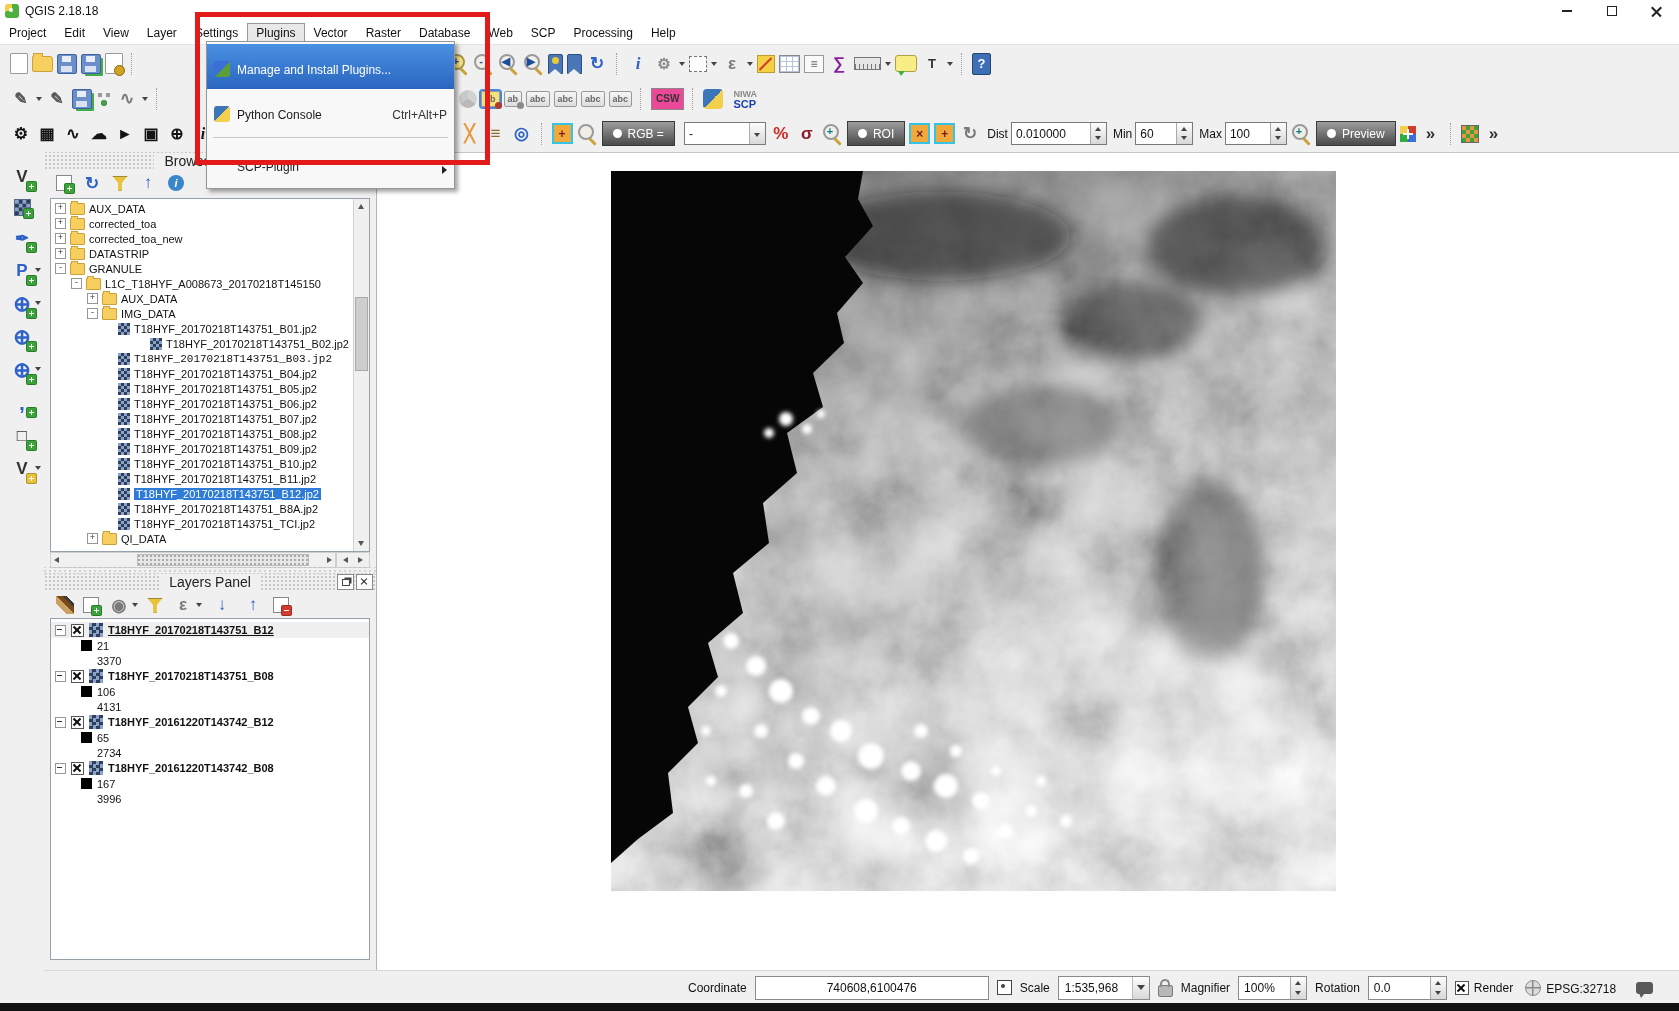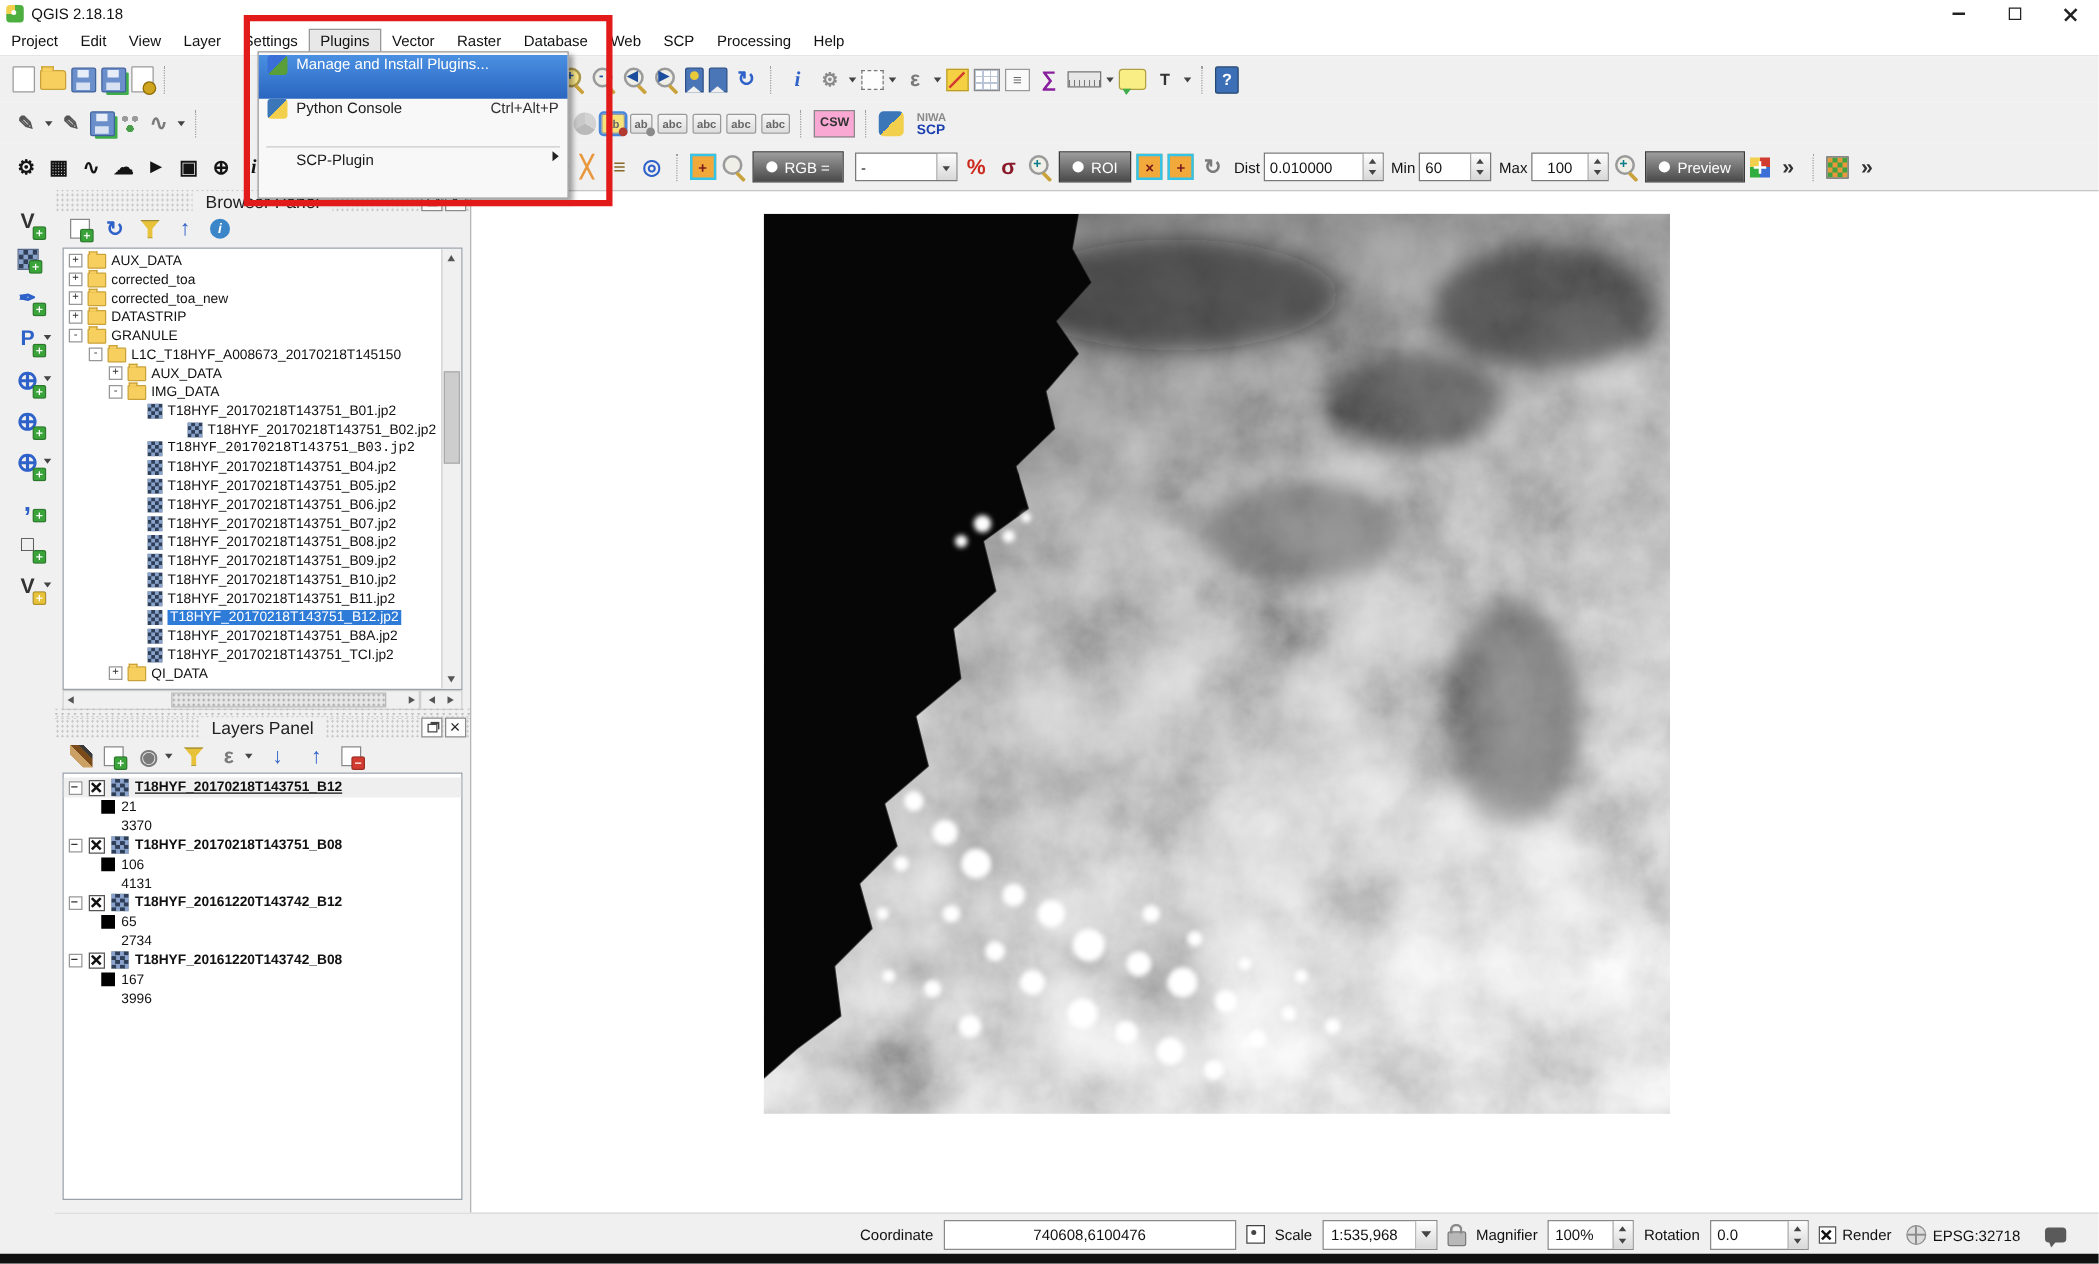--- a/index.html
+++ b/index.html
@@ -73,21 +73,21 @@
   .c-pencil{color:#555;font-size:16px}
   .c-dots{width:16px;height:16px;background:
     radial-gradient(circle 2.5px at 4px 4px,#9a9a9a 97%,transparent),
     radial-gradient(circle 2.5px at 12px 4px,#9a9a9a 97%,transparent),
     radial-gradient(circle 3px at 8px 12px,#4a9e4a 97%,transparent)}
   .c-pie{width:18px;height:18px;border-radius:50%;background:conic-gradient(#c9c9c9 0 120deg,#a8a8a8 0 240deg,#bcbcbc 0);opacity:.75}
   .c-labeltag{height:14px;width:auto;padding:0 3px;font-size:9px;font-weight:bold;color:#666;background:linear-gradient(#f6f6f6,#ddd);border:1px solid #999;border-radius:2px}
   .c-labeltag.on{background:#f6e27a;outline:2px solid #4a86d8}
   .c-labeltag.pin::after{content:"";position:absolute;right:-3px;bottom:-3px;width:7px;height:7px;border-radius:50%;background:#b23a2f}
   .c-labeltag.pingray::after{content:"";position:absolute;right:-3px;bottom:-3px;width:7px;height:7px;border-radius:50%;background:#8a8a8a}
-  .c-btn{width:auto;height:20px;padding:0 4px;font-size:10px;background:#f9a8d4;border:1px solid #888;color:#333}
+  .c-btn{width:auto;height:20px;padding:0 4px;font-size:10px;background:#ec4899;border:1px solid #888;color:#333}
   .c-btn.small{height:16px;font-size:9px}
   .c-python{width:20px;height:20px;border-radius:4px;background:linear-gradient(135deg,#3a76b8 0 50%,#f3cf4e 50%)}
   .c-stack{width:20px;height:16px;transform:skewX(-15deg);border-radius:1px;
     background:linear-gradient(180deg,#d9d9d9 0 4px,#e23b2f 5px 9px,#2fae3f 10px 14px,#f0f0f0 14px)}
   .c-ring{width:13px;height:13px;border-radius:50%;border:3px solid #4a4a4a;
     background:conic-gradient(#d23b2f 0 25%,#2fae3f 0 50%,#3a6fd8 0 75%,#f3cf4e 0)}
   .c-grid{width:16px;height:16px;border:1px solid #666;background:repeating-conic-gradient(#3fa23f 0 25%,#e8973c 0 50%) 0 0/8px 8px}
   .c-colorplus{width:16px;height:16px;background:conic-gradient(#d23b2f 0 25%,#3a6fd8 0 50%,#2fae3f 0 75%,#f3cf4e 0);position:relative}
   .c-colorplus::after{content:"";position:absolute;inset:0;
     background-image:linear-gradient(#fff,#fff),linear-gradient(#fff,#fff);background-size:10px 2px,2px 10px;background-position:center;background-repeat:no-repeat}
@@ -117,21 +117,21 @@
     background:linear-gradient(#9d9d9d,#4a4a4a);border:1px solid #3a3a3a}
   .tb.dark .darklab{display:inline-flex}
   .dot{width:9px;height:9px;border-radius:50%;background:#fff;flex:none}
   .niwa{display:flex;flex-direction:column;line-height:10px;margin-left:6px}
   .niwa .n1{font-size:9px;color:#8a8a8a;font-weight:bold}
   .niwa .n2{font-size:11px;color:#1a3fae;font-weight:bold}
   
   #red-box{position:absolute;left:195px;top:12px;width:285px;height:143px;border:5px solid #e21a1a;z-index:60;pointer-events:none}
   #plugins-menu{position:absolute;left:206px;top:41px;width:247px;background:#f8f8f8;border:1px solid #979797;
     box-shadow:3px 3px 4px rgba(0,0,0,.35);font-size:12px;padding:2px 0;z-index:50}
-  .pm-item{height:35px;display:flex;align-items:flex-start;gap:7px;padding:0 7px;color:#1a1a1a}
+  .pm-item{height:21px;display:flex;align-items:flex-end;gap:7px;padding:12px 7px;color:#1a1a1a}
   .pm-item.hl{background:linear-gradient(#4a90e2,#2a66c0);color:#fff}
   .pm-ico{width:16px;height:16px;border-radius:3px;flex:none}
   .pm-ico.puzzle{background:conic-gradient(from 45deg,#5a9e3a 0 180deg,#3a6fd8 0)}
   .pm-ico.python{background:linear-gradient(135deg,#3a76b8 0 50%,#f3cf4e 50%)}
   .pm-ico.blank{background:transparent}
   .pm-shortcut{margin-left:auto;color:#333}
   .pm-sub{margin-left:auto;width:0;height:0;border-top:4px solid transparent;border-bottom:4px solid transparent;border-left:5px solid #222}
   .pm-sep{height:1px;background:#c9c9c9;margin:3px 6px}
   
   #left-strip{position:absolute;left:0;top:152px;width:44px;height:818px;background:#f0f0f0;display:flex;flex-direction:column;align-items:center;padding-top:14px;gap:11px;z-index:1}
@@ -731,21 +731,21 @@
       <span class="inbox">
         <span class="val" style="width: 32px;">60</span>
         <span class="spin"></span>
       </span>
 
     </span>
     <span class="tb has-input">
 
       <span class="inlabel">Max</span>
       <span class="inbox">
-        <span class="val" style="width: 36px; text-align: center;">100</span>
+        <span class="val" style="width: 36px;">100</span>
         <span class="spin"></span>
       </span>
 
     </span>
     <span class="tb">
       <span class="ic c-mag plus">
         <span class="g">+</span>
       </span>
 
     </span>

